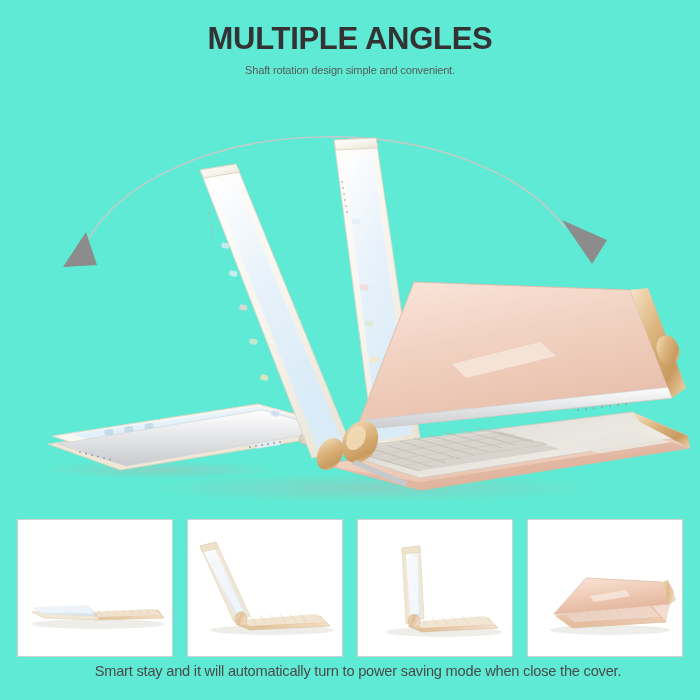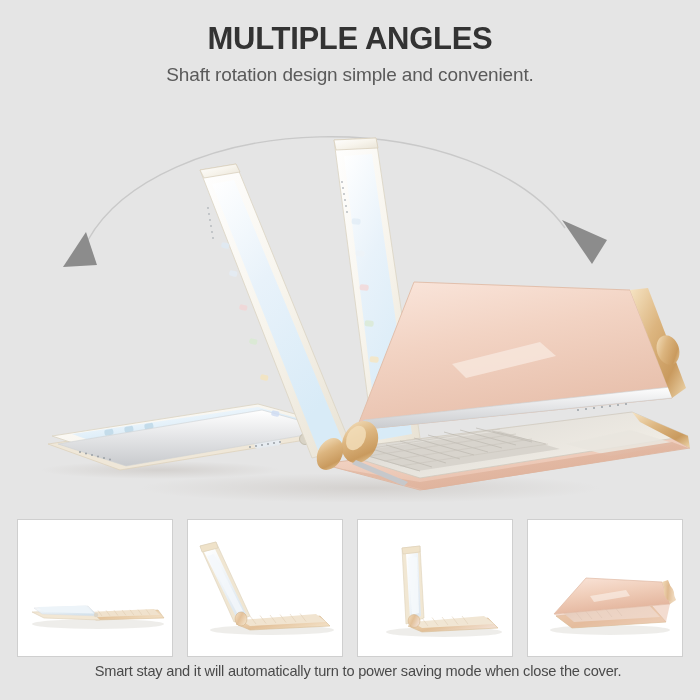--- a/index.html
+++ b/index.html
@@ -10,21 +10,21 @@
   body {
     width: 700px;
     height: 700px;
     font-family: "Liberation Sans", sans-serif;
     overflow: hidden;
   }
   #page {
     position: relative;
     width: 700px;
     height: 700px;
-    background: #e5e5e5;
+    background: #5eead4;
     overflow: hidden;
   }
 
   
   #header {
     position: absolute;
     left: 0; top: 0;
     width: 700px;
     text-align: center;
   }
@@ -34,21 +34,21 @@
     font-size: 31px;
     font-weight: bold;
     letter-spacing: -0.3px;
     color: #333333;
     font-family: "Liberation Sans", sans-serif;
     line-height: 1.1;
   }
   #subtitle {
     margin: 0;
     padding-top: 8px;
-    font-size: 19px;
+    font-size: 11px;
     font-weight: normal;
     color: #5a5a5a;
     letter-spacing: -0.15px;
   }
 
   
   #hero {
     position: absolute;
     left: 0; top: 92px;
     width: 700px;

